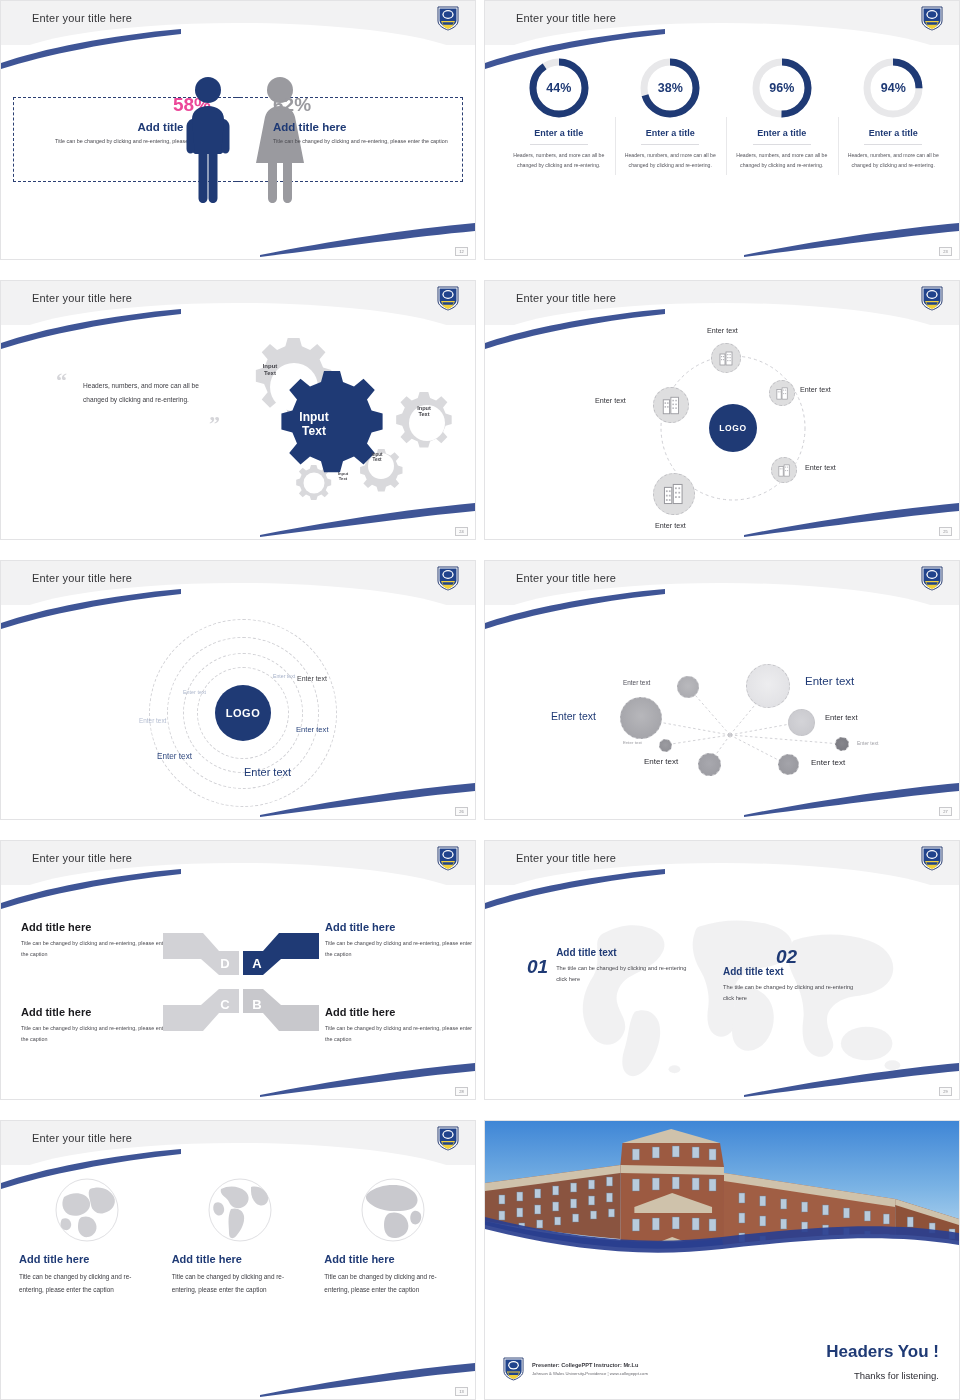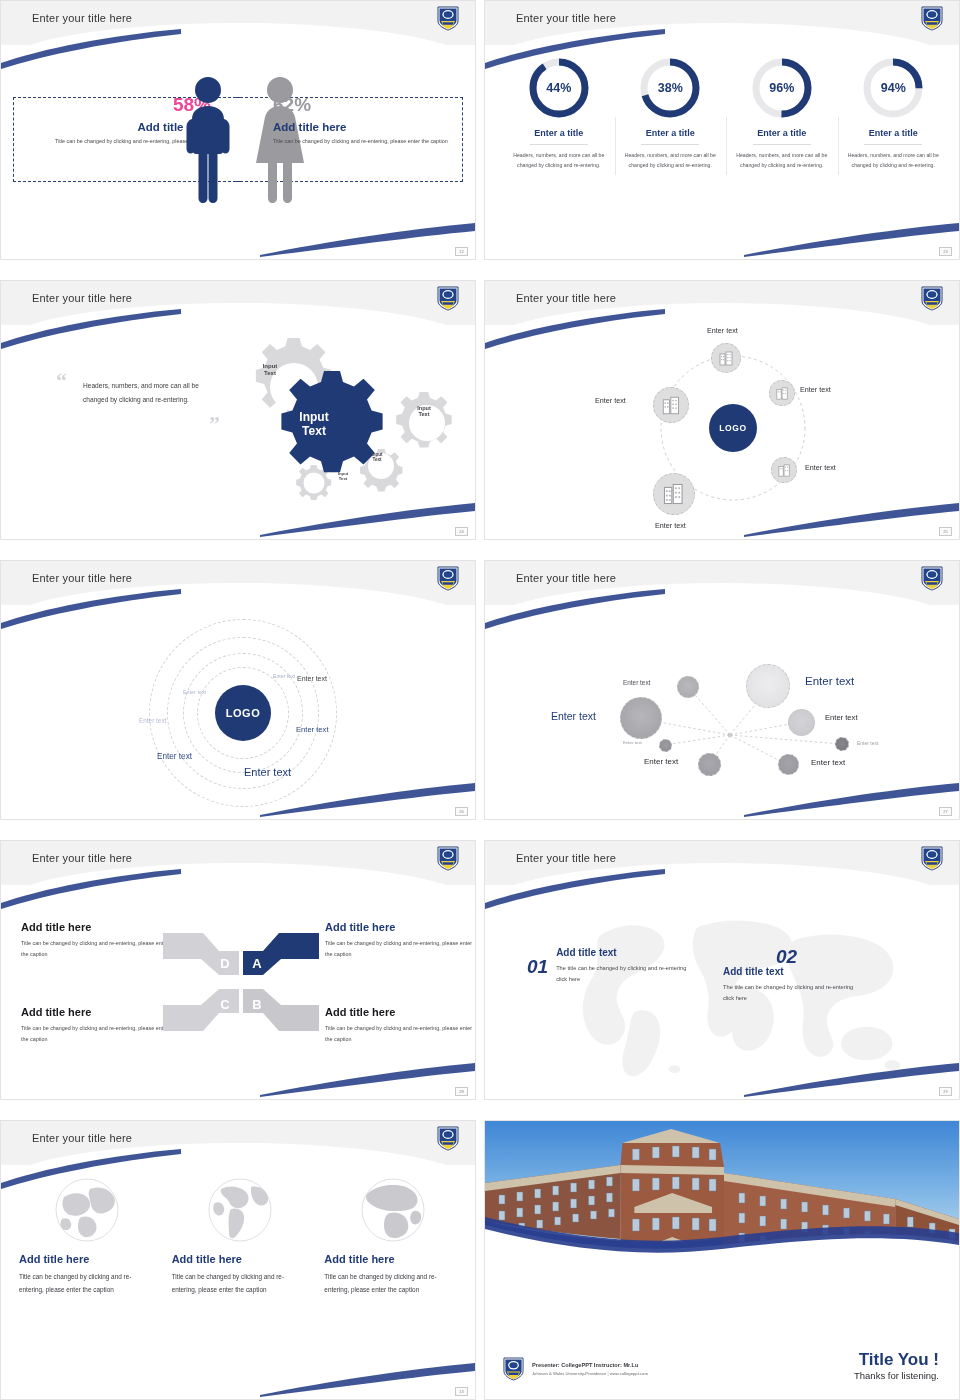--- a/index.html
+++ b/index.html
@@ -137,21 +137,21 @@
   .g-cell { flex:1; padding:0 8px; }
   .g-ico { width:66px; height:66px; margin:0 auto 4px; }
   .g-ico svg { display:block; }
   .g-h { font-size:11px; font-weight:bold; color:#1f3a75; margin-top:10px; }
   .g-p { font-size:6.4px; color:#3c3c42; line-height:2.05; margin-top:5px; }
   
   .photo { position:absolute; left:0; top:0; width:100%; height:172px; overflow:hidden; }
   .photo svg { display:block; width:100%; height:100%; }
   .thx-wrap { position:absolute; right:20px; bottom:18px; text-align:right; }
   .thx { font-size:17px; font-weight:bold; color:#1f3a75; line-height:1.1; }
-  .thx-sub { font-size:9.5px; color:#2c2c33; margin-top:0; }
+  .thx-sub { font-size:9.5px; color:#2c2c33; margin-top:8px; }
   .ft { position:absolute; left:18px; bottom:18px; display:flex; align-items:center; }
   .ft-crest { width:21px; height:24px; margin-right:8px; }
   .ft-crest svg { display:block; width:100%; height:100%; }
   .ft-l1 { font-size:5.6px; color:#3a3a40; font-weight:bold; }
   .ft-l2 { font-size:4.2px; color:#6a6a70; margin-top:3px; }
 </style>
 </head>
 <body>
 
 <div id="grid">
@@ -943,21 +943,21 @@
 
           <path d="M240 128 L476 158 L476 172 L238 150 C150 140 70 126 0 110 L0 100 C70 116 150 126 238 118 Z" fill="#2a3f8f"></path>
 
           <path d="M0 104 C70 122 150 134 238 124 C330 114 400 108 476 120 L476 172 H0 Z" fill="#ffffff"></path>
           <path d="M0 96 C70 114 150 126 238 116 C330 106 400 100 476 112 L476 124 C400 112 330 118 238 128 C150 138 70 126 0 108 Z" fill="#2a3f8f" opacity=".92"></path>
         </g>
       </svg>
     </div>
 
     <div class="thx-wrap">
-      <div class="thx">Title You !</div>
+      <div class="thx">Headers You !</div>
       <div class="thx-sub">Thanks for listening.</div>
     </div>
 
     <div class="ft">
       <div class="ft-crest">
         <svg viewBox="0 0 22 25">
             <path d="M1 1h20v14c0 6-10 9-10 9S1 21 1 15z" fill="#fff" stroke="#2b3f73" stroke-width="1"></path>
             <path d="M2.5 2.5h17v12c0 5-8.5 7.6-8.5 7.6S2.5 19.5 2.5 14.5z" fill="#20438c"></path>
             <ellipse cx="11" cy="8.5" rx="5.6" ry="4.4" fill="#fff"></ellipse>
             <ellipse cx="11" cy="8.5" rx="4.3" ry="3.2" fill="#20438c"></ellipse>

